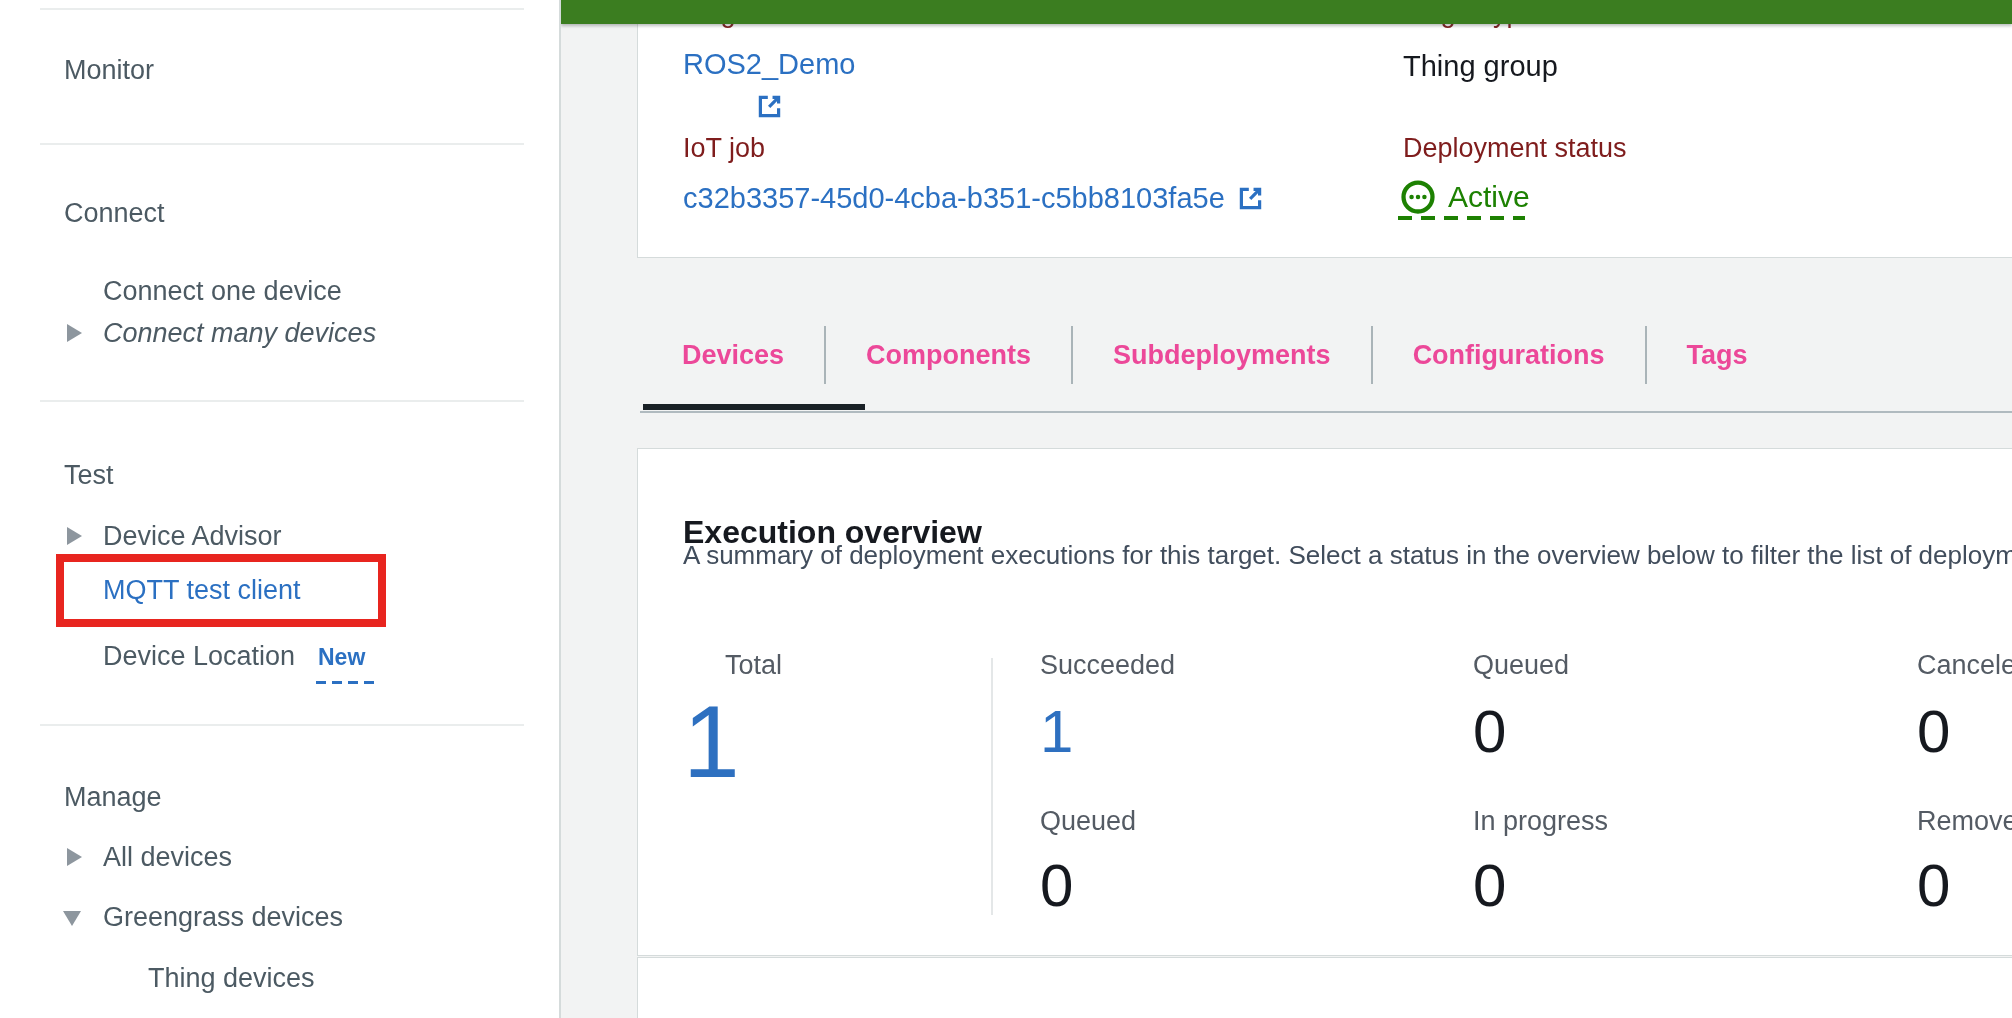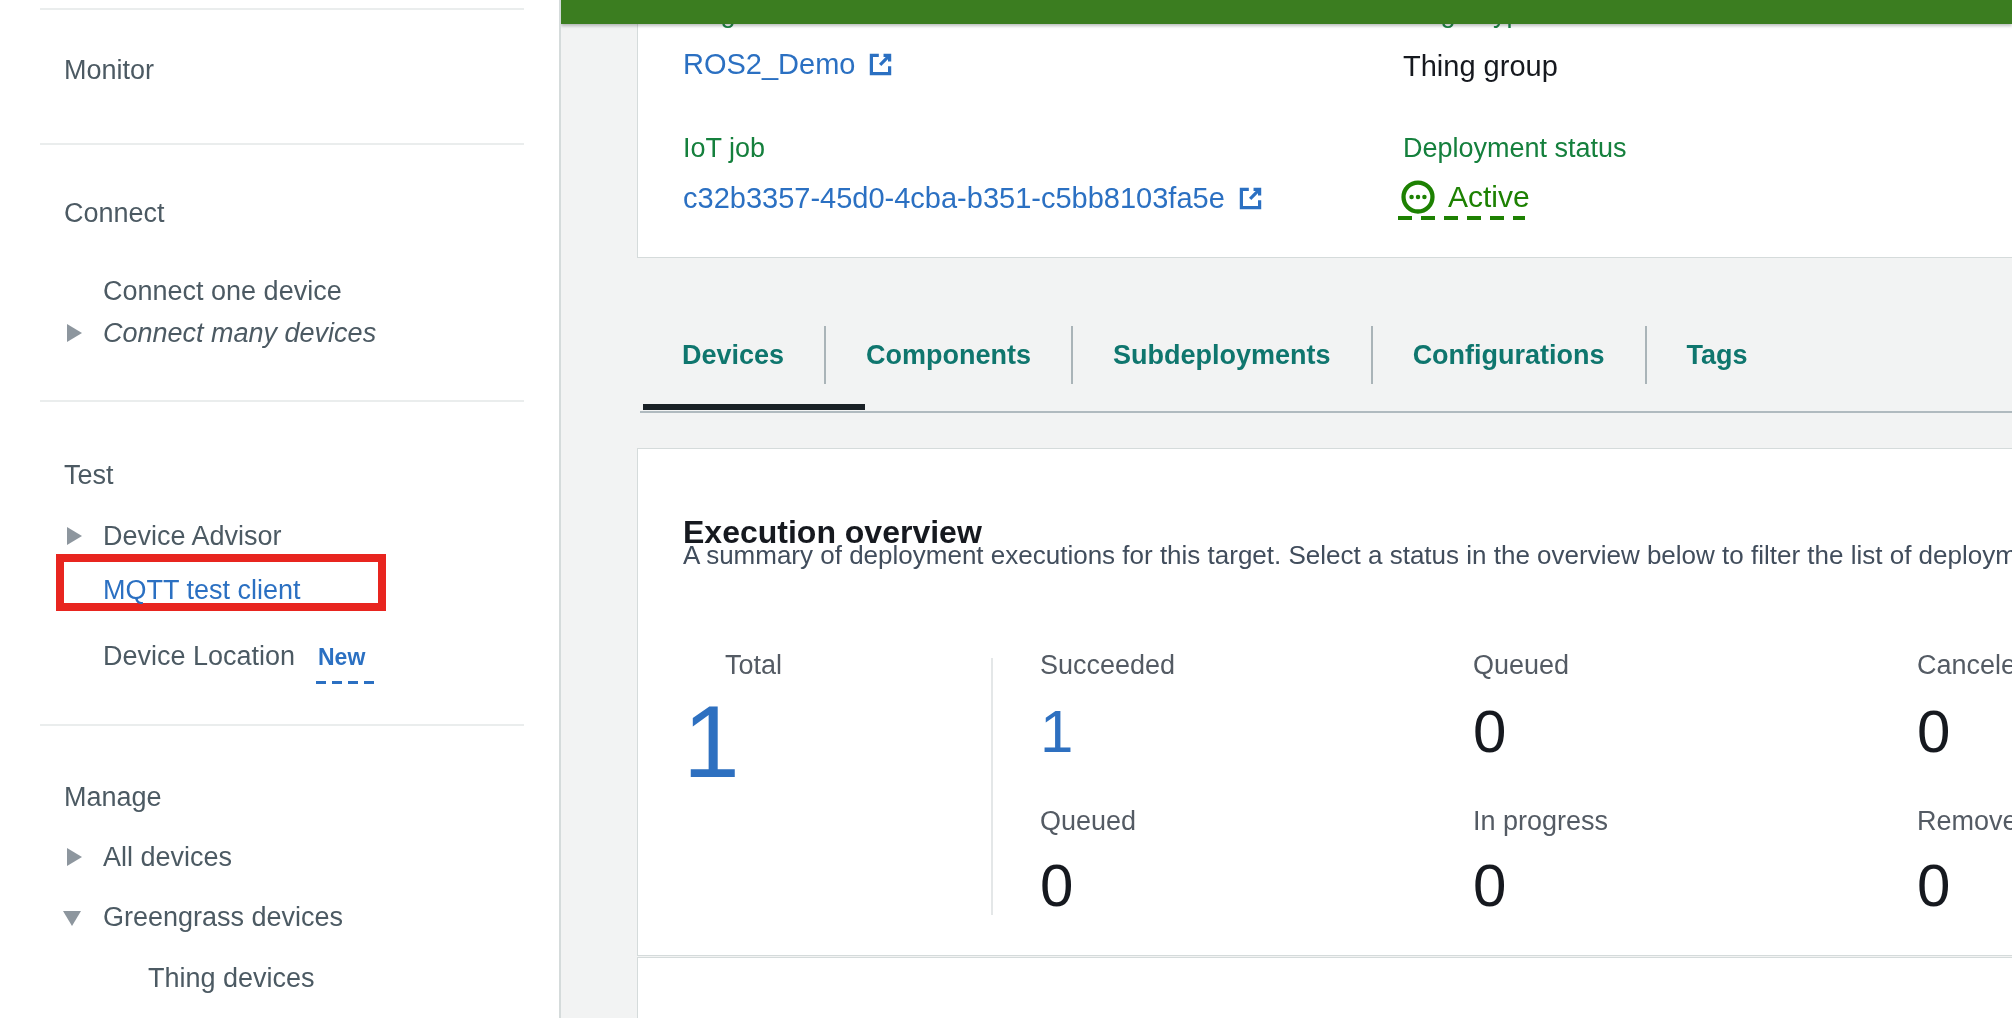--- a/index.html
+++ b/index.html
@@ -11,45 +11,45 @@
   .sidebar{position:absolute;left:0;top:0;width:559px;height:1018px;background:#fff;
     border-right:2px solid #d5dbdb;z-index:20;}
   .sb-divider{position:absolute;left:40px;width:484px;height:2px;background:#eaeded;}
   .sb-item{position:absolute;height:36px;line-height:36px;font-size:27px;color:#4c5a63;
     white-space:nowrap;text-decoration:none;display:block;cursor:pointer;}
   .lvl1{left:64px;} .lvl2{left:103px;} .lvl3{left:148px;}
   .arrow-right{position:absolute;left:-36px;top:9px;width:0;height:0;
     border-left:15px solid #8d969e;border-top:9px solid transparent;border-bottom:9px solid transparent;}
   .arrow-down{position:absolute;left:-40px;top:12px;width:0;height:0;
     border-top:15px solid #8d969e;border-left:9px solid transparent;border-right:9px solid transparent;}
-  .mqtt-box{position:absolute;left:56px;top:554px;width:330px;height:57px;
+  .mqtt-box{position:absolute;left:56px;top:554px;width:330px;height:73px;
     border:8px solid #e8251f;box-sizing:border-box;}
   .mqtt-link{position:absolute;left:39px;top:0;height:57px;line-height:57px;
     font-size:27px;color:#2b70c2;white-space:nowrap;text-decoration:none;cursor:pointer;}
   .new-badge{position:absolute;left:215px;top:1px;font-size:23px;font-weight:700;color:#2b70c2;cursor:pointer;}
   .new-badge::after{content:"";position:absolute;left:-2px;bottom:-9px;width:60px;height:3px;
     background:repeating-linear-gradient(90deg,#2b70c2 0 10px,transparent 10px 16px);}
   
   .content-bg{position:absolute;left:561px;top:0;width:1451px;height:1018px;background:#f2f3f3;}
   .green-banner{position:absolute;left:561px;top:0;width:1451px;height:24px;background:#3b7d20;
     box-shadow:0 2px 3px rgba(60,70,70,.35);z-index:10;}
   .card{position:absolute;background:#ffffff;border:1px solid #d5dbdb;box-sizing:border-box;}
   .detail-card{left:637px;top:-20px;width:1500px;height:278px;}
-  .kv-label{position:absolute;font-size:27px;line-height:30px;color:#15803d;white-space:nowrap;z-index:2;}
+  .kv-label{position:absolute;font-size:27px;line-height:30px;color:#7f1d1d;white-space:nowrap;z-index:2;}
   .kv-value{position:absolute;font-size:29px;line-height:34px;color:#16191f;white-space:nowrap;z-index:2;}
   .link{position:absolute;font-size:29px;line-height:34px;color:#2b70c2;text-decoration:none;
     white-space:nowrap;display:flex;align-items:center;gap:12px;z-index:2;cursor:pointer;}
   .ext-icon{width:27px;height:27px;flex:0 0 auto;}
   .status-row{position:absolute;display:flex;align-items:center;gap:11px;z-index:2;}
   .status-text{font-size:30px;color:#1d8102;}
   .status-underline{position:absolute;left:1398px;top:216px;width:127px;height:4px;z-index:2;
     background:repeating-linear-gradient(90deg,#1d8102 0 14px,transparent 14px 23px);}
   
   .tabs{position:absolute;left:643px;top:326px;height:58px;display:flex;align-items:stretch;z-index:2;}
-  .tab{display:flex;align-items:center;font-size:27px;font-weight:700;color:#0f766e;
+  .tab{display:flex;align-items:center;font-size:27px;font-weight:700;color:#ec4899;
     white-space:nowrap;cursor:pointer;}
   .tab{padding:0 40px;}
   .tab:first-child{padding-left:39px;}
   .tab:not(:last-child){border-right:2px solid #aab4b8;}
   .tab.active{color:#2b70c2;}
   .tabs-rule{position:absolute;left:640px;top:411px;width:1372px;height:2px;background:#b0babf;}
   .active-underline{position:absolute;left:643px;top:404px;width:222px;height:6px;background:#1a2126;z-index:3;}
   
   .overview-card{left:637px;top:448px;width:1500px;height:508px;}
   .ov-title{position:absolute;left:683px;top:487px;font-size:32px;font-weight:700;color:#16191f;white-space:nowrap;}
@@ -67,21 +67,21 @@
 
 <div class="screen">
 
   <div class="content-bg"></div>
 
   <div class="green-banner"></div>
 
   <section class="card detail-card"></section>
 
   <div class="kv-label" style="left:683px;top:-2px;">Target</div>
-  <a class="link" style="left:683px;top:47px;">
+  <a class="link" style="left:683px;top:47px;flex-direction:column;">
     <span>ROS2_Demo</span>
     <svg class="ext-icon" viewBox="0 0 16 16" fill="none" stroke="#2b70c2" stroke-width="1.9">
       <path d="M13.4 9v4.4H2.6V2.6H7"></path>
         <path d="M9.8 2.6h3.6v3.6"></path>
         <path d="M13.2 2.8L7.8 8.2"></path>
     </svg>
   </a>
 
   <div class="kv-label" style="left:683px;top:133px;">IoT job</div>
   <a class="link" style="left:683px;top:181px;">

